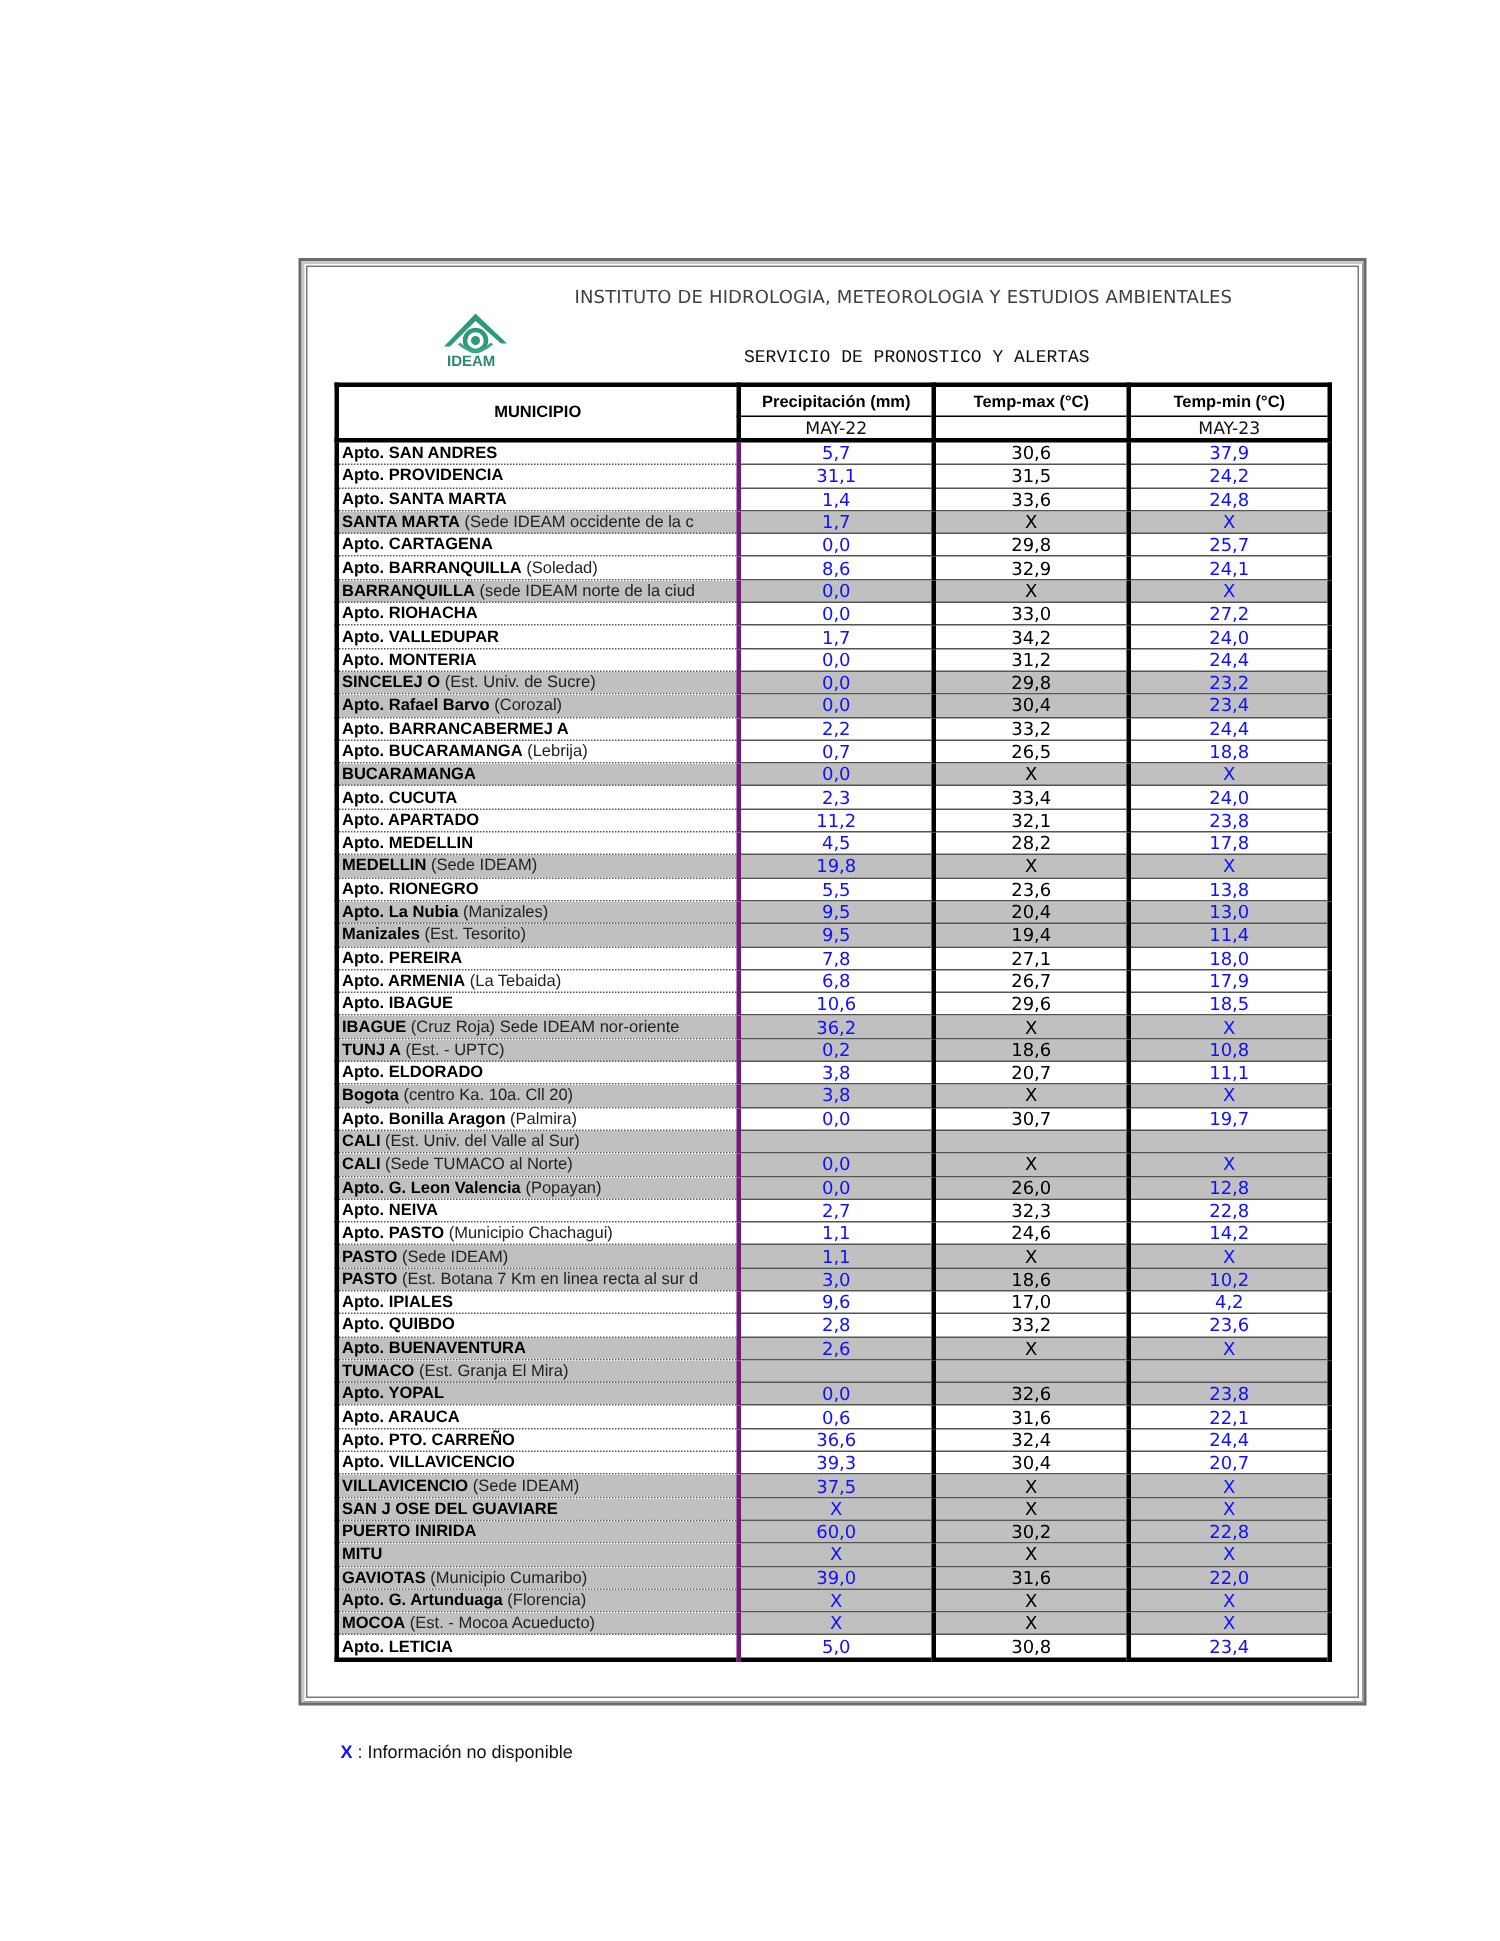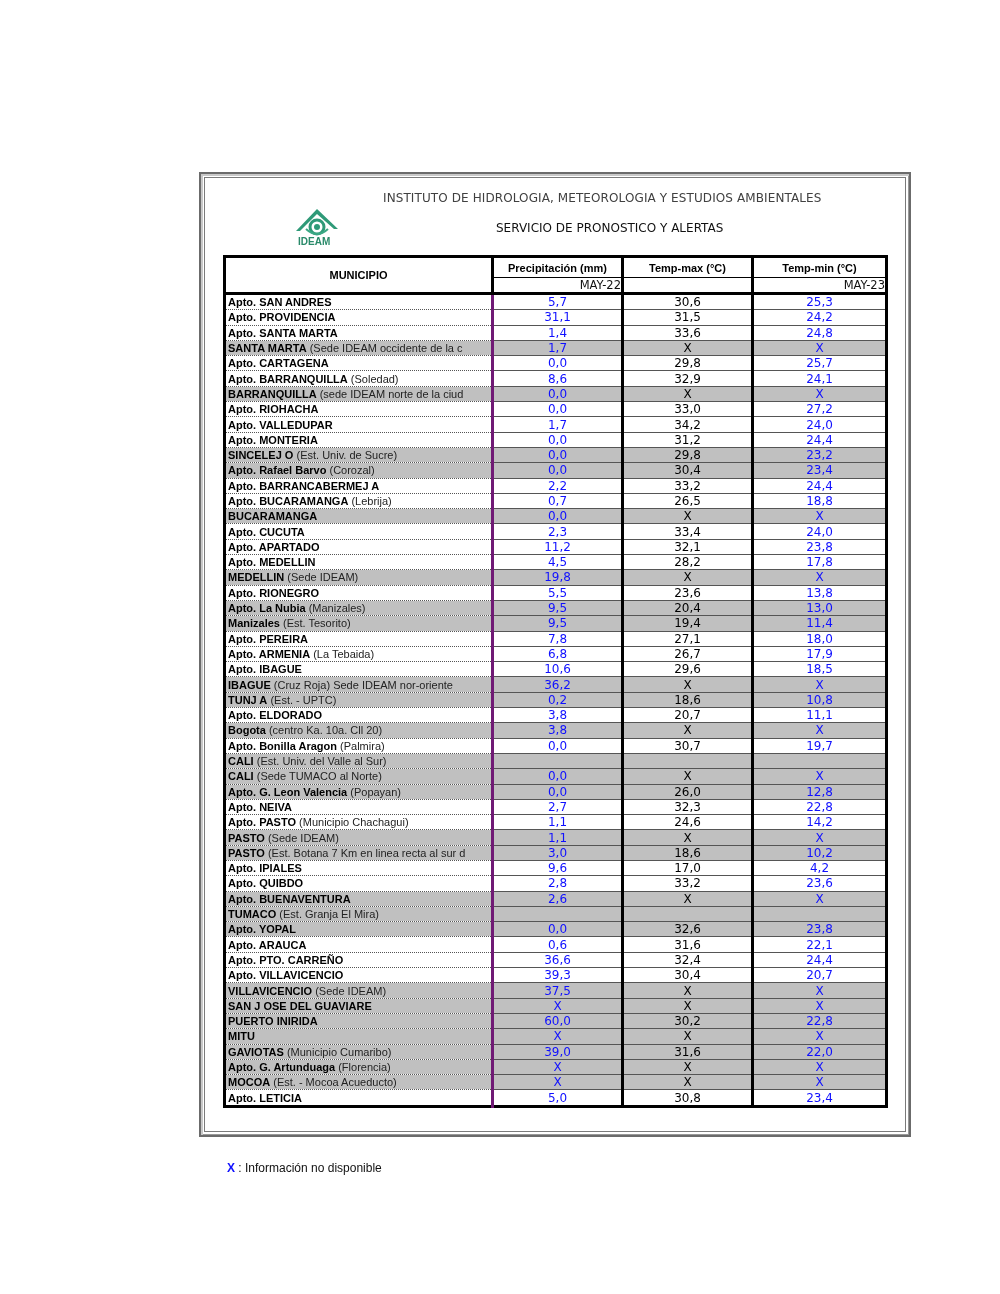--- a/index.html
+++ b/index.html
@@ -1,29 +1,29 @@
 <!DOCTYPE html>
 <html><head>
 <meta charset="utf-8">
 <style>
   html, body { margin:0; padding:0; background:#ffffff; }
   body { width:1000px; height:1294px; position:relative; font-family:"DejaVu Sans", sans-serif; }
   .frame { position:absolute; left:199px; top:172px; width:708px; height:961px;
     border:2px solid #6b6b6b; box-shadow: inset 2px 2px 0 #c8c8c8, inset -1px -1px 0 #999; background:#fff; }
   .frame-inner { position:absolute; left:3px; top:3px; right:3px; bottom:3px; border:1px solid #7a7a7a; }
   .title1 { position:absolute; left:383px; top:191px; font-size:12px; color:#404040; letter-spacing:0.1px; }
-  .title2 { position:absolute; left:496px; top:221px; font-size:12px; color:#111; }
+  .title2 { position:absolute; left:496px; top:231px; font-size:12px; color:#111;font-family:Liberation Mono, monospace; }
   .logo { position:absolute; left:292px; top:205px; width:50px; height:46px; }
   .logo-text { position:absolute; left:298px; top:236px; font-size:10px; font-weight:bold; color:#2a8a6a; font-family:"Liberation Sans", sans-serif; }
   table.data { position:absolute; left:223px; top:255px; width:662px; border-collapse:collapse; table-layout:fixed;
     border:3px solid #000; font-family:"DejaVu Sans", sans-serif; }
   table.data col.c1 { width:268px; } table.data col.c2 { width:130px; } table.data col.c3 { width:130px; } table.data col.c4 { width:134px; }
   table.data th { font-size:11px; font-weight:bold; color:#000; height:19px; padding:0; border:3px solid #000; border-bottom:1px solid #000; font-family:"Liberation Sans", sans-serif; }
   table.data th.muni { border-bottom:3px solid #000;margin-left:36px; }
-  table.data td.sub { height:13px; font-size:11.5px; text-align:right; padding:0; border-left:3px solid #000; border-right:3px solid #000; border-bottom:3px solid #000; color:#111; }
+  table.data td.sub { height:13px; font-size:11.5px; text-align:center; padding:0; border-left:3px solid #000; border-right:3px solid #000; border-bottom:3px solid #000; color:#111; }
   table.data td { padding:0; height:14.3px; line-height:14px; font-size:12px; overflow:hidden; white-space:nowrap; border-bottom:1px solid #333; }
   table.data td.name { padding-left:2px; border-right:3px solid #701a75; border-bottom:1px dotted #555; font-size:11px; color:#000; font-family:"Liberation Sans", sans-serif; }
   table.data td.name b { font-weight:bold; }
   table.data td.name span.extra { font-weight:normal; color:#222; }
   table.data td.val { text-align:center; border-right:3px solid #000; border-bottom:1px solid #555; }
   tr.gray td { background:#c0c0c0; }
   .blue { color:#1010ff; } .red { color:#000000; }
   .legend { position:absolute; left:227px; top:1161px; font-size:12px; color:#111; font-family:"Liberation Sans", sans-serif; }
   .legend .x { color:#1010ff; font-weight:bold; }
 </style>
@@ -63,21 +63,21 @@
       <td class="sub">MAY-22</td>
       <td class="sub"></td>
       <td class="sub">MAY-23</td>
     </tr>
   </thead>
   <tbody id="rows">
       <tr>
         <td class="name"><b>Apto. SAN ANDRES</b></td>
         <td class="val blue">5,7</td>
         <td class="val red">30,6</td>
-        <td class="val blue">25,3</td>
+        <td class="val blue">37,9</td>
       </tr>
       <tr>
         <td class="name"><b>Apto. PROVIDENCIA</b></td>
         <td class="val blue">31,1</td>
         <td class="val red">31,5</td>
         <td class="val blue">24,2</td>
       </tr>
       <tr>
         <td class="name"><b>Apto. SANTA MARTA</b></td>
         <td class="val blue">1,4</td>

